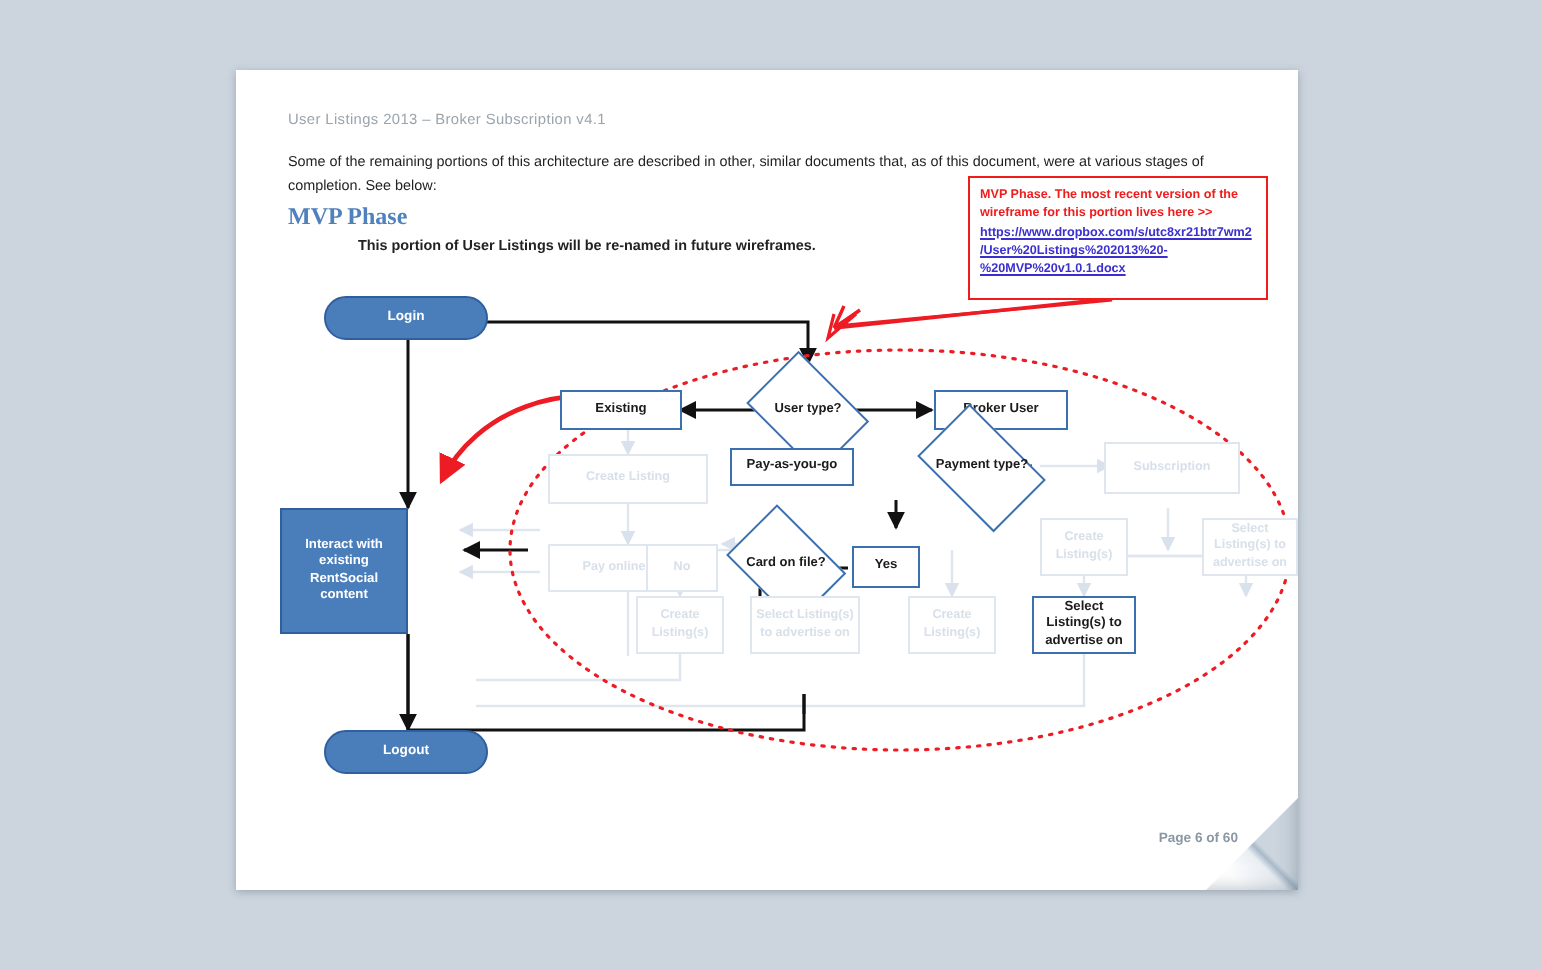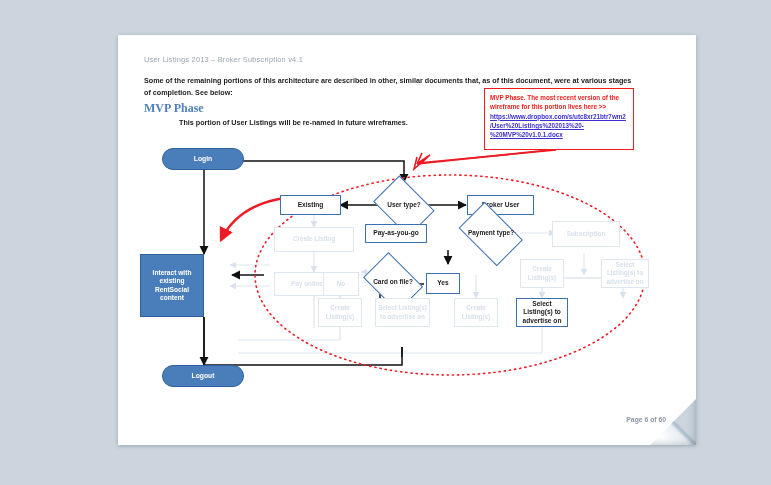--- a/index.html
+++ b/index.html
@@ -5,21 +5,21 @@
   html,body{margin:0;padding:0;}
   body{
     width:771px;height:485px;overflow:hidden;
     background:#ccd5de;
     font-family:"Liberation Sans", sans-serif;
   }
   #stage{position:relative;width:771px;height:485px;}
 
   
   #paper{
-    position:absolute;left:118px;top:35px;width:578px;height:410px;
+    position:absolute;left:118px;top:35px;width:531px;height:410px;
     background:#ffffff;
     box-shadow:0 1px 4px rgba(60,80,100,.35);
   }
   #paper-inner{position:absolute;inset:0;overflow:hidden;}
 
   
   #curl{
     position:absolute;right:0;bottom:0;width:46px;height:46px;
     background:linear-gradient(225deg,#ccd5de 0%,#ccd5de 46%,#a9bac9 50%,#e9eef3 56%,#ffffff 78%);
     clip-path:polygon(100% 0,100% 100%,0 100%);
@@ -30,21 +30,21 @@
     clip-path:polygon(100% 0,100% 100%,0 100%);
   }
 
   
   .hdr{
     position:absolute;left:26px;top:20px;
     font-size:7.4px;color:#9aa4ad;letter-spacing:.2px;
   }
   .para{
     position:absolute;left:26px;top:40px;width:492px;
-    font-size:7.2px;color:#222;line-height:12px;font-weight:bold;
+    font-size:7.2px;color:#222;line-height:12px;font-weight:normal;
   }
   .h2{
     position:absolute;left:26px;top:66px;
     font-size:12px;color:#4f81bd;font-family:"Liberation Serif",serif;font-weight:bold;
   }
   .sub{
     position:absolute;left:26px;top:83px;
     font-size:7.2px;color:#222;font-weight:bold;margin-left:35px;
   }
 

